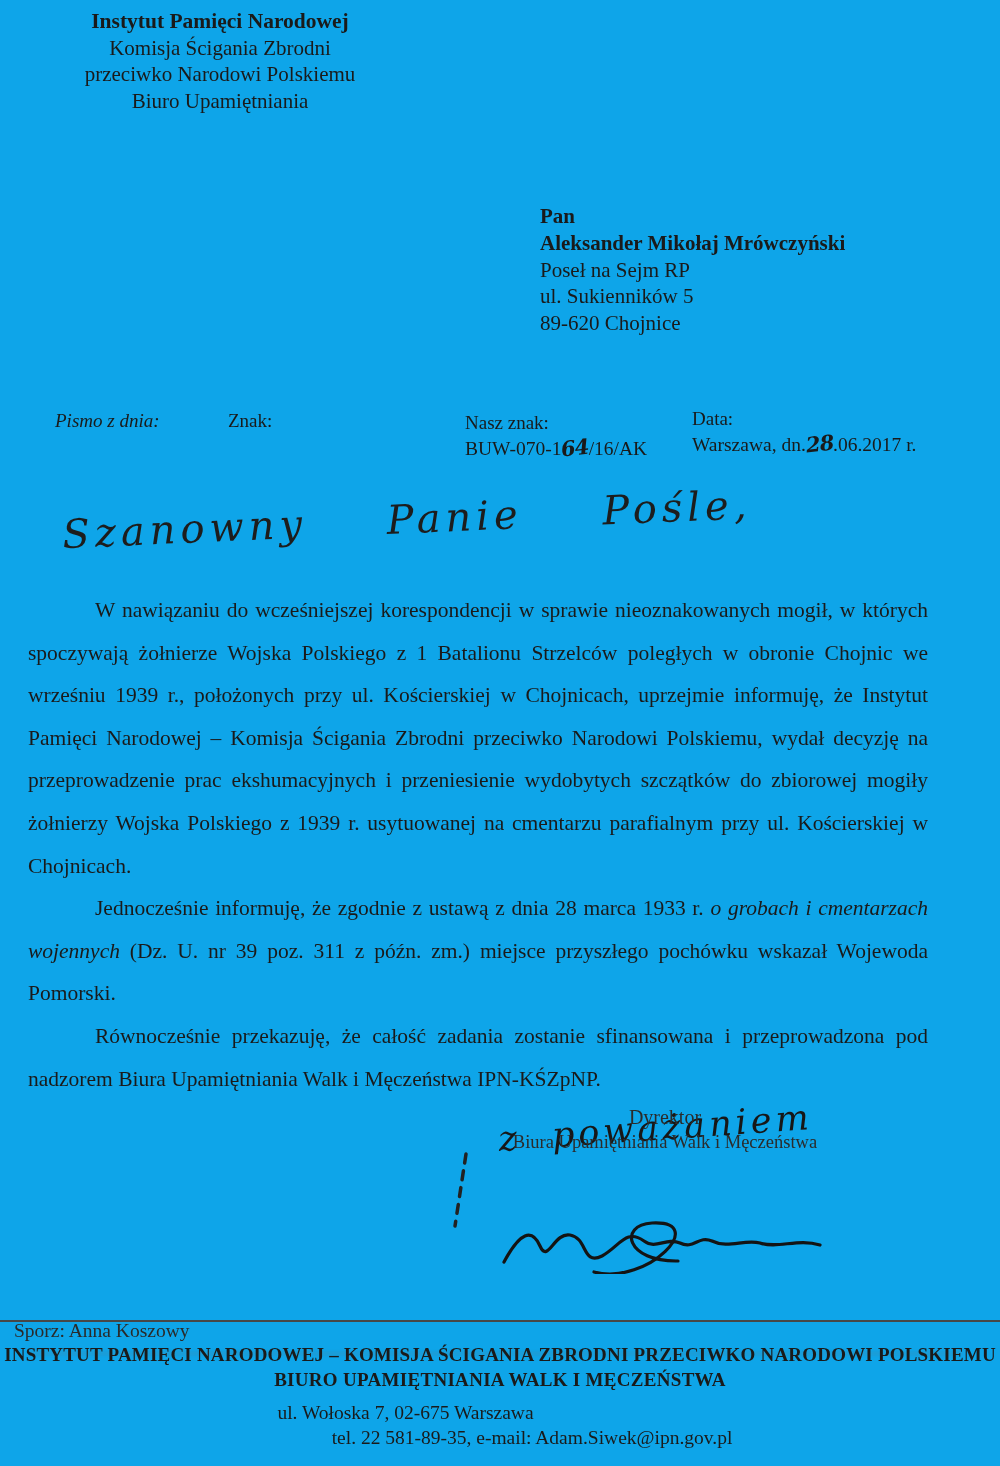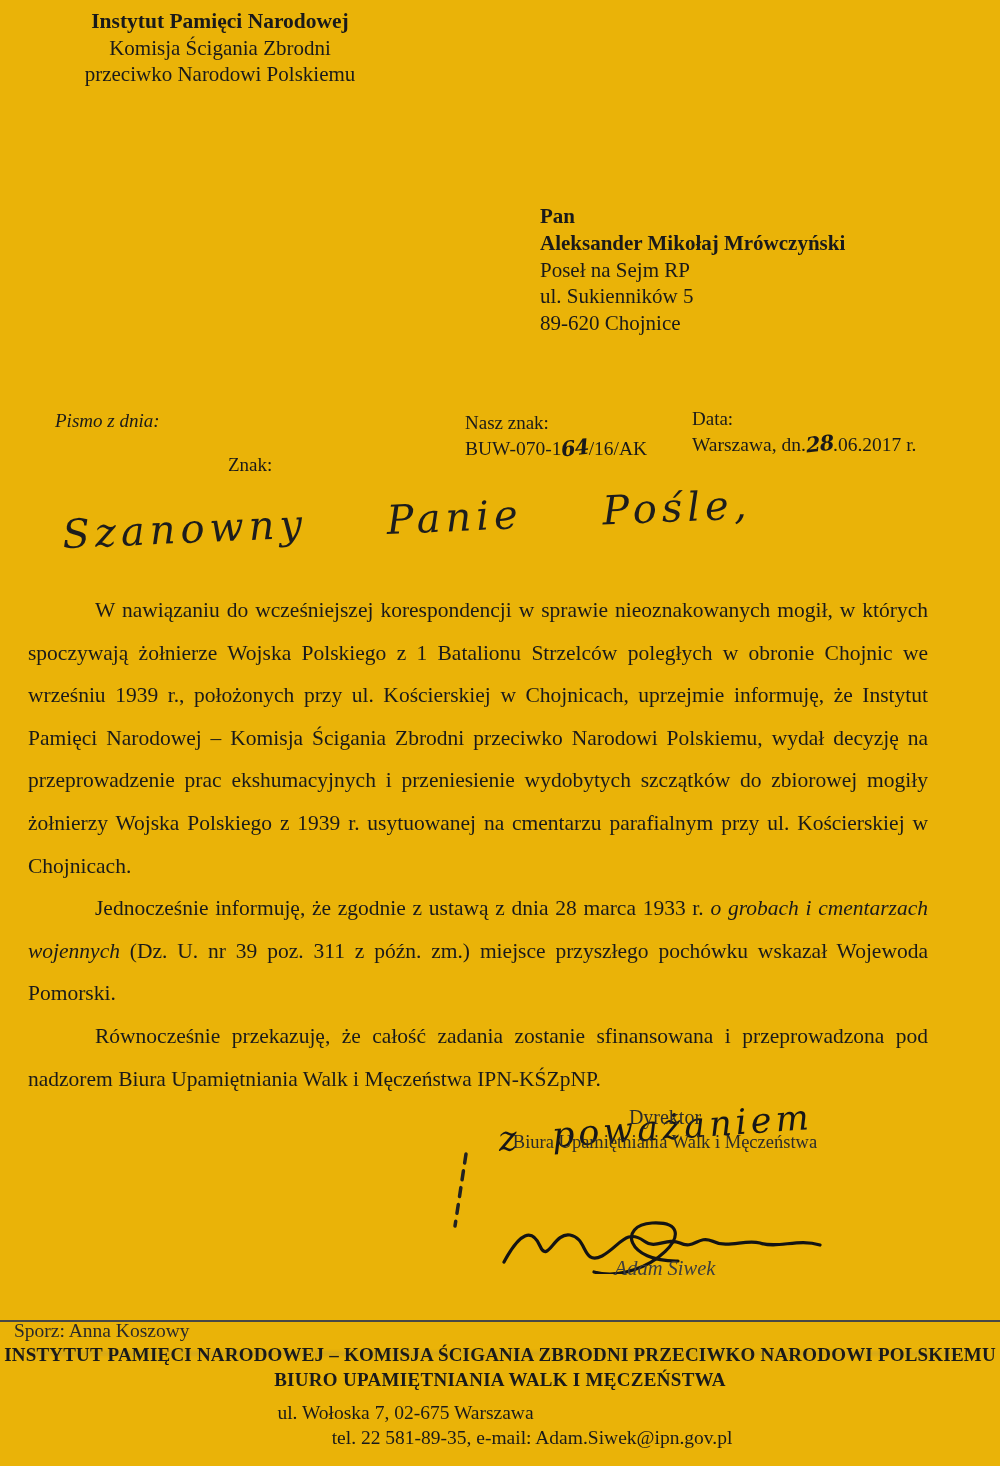--- a/index.html
+++ b/index.html
@@ -1,18 +1,18 @@
 <!DOCTYPE html>
 <html><head>
 <meta charset="utf-8">
 <style>
   html,body { margin:0; padding:0; background:#ffffff; }
   .page {
     position:relative; width:1000px; height:1466px;
-    background:#eab308; color:#1a1a1a;
+    background:#0ea5e9; color:#1a1a1a;
     font-family:"Liberation Serif", serif; overflow:hidden;
   }
 
   
   .letterhead { position:absolute; left:30px; top:8px; width:380px; text-align:center;
     font-size:21px; line-height:26.5px; }
   .letterhead .lh0 { font-weight:bold; font-size:21.5px; }
 
   
   .recipient { position:absolute; left:540px; top:203px; font-size:21px; line-height:26.8px; }
@@ -68,32 +68,33 @@
 </style>
 </head>
 <body>
 
 <div class="page">
 
   <div class="letterhead">
     <div class="lh0">Instytut Pamięci Narodowej</div>
     <div>Komisja Ścigania Zbrodni</div>
     <div>przeciwko Narodowi Polskiemu</div>
+    <div>Biuro Upamiętniania</div>
   </div>
 
   <div class="recipient">
     <div class="bold">Pan</div>
     <div class="bold">Aleksander Mikołaj Mrówczyński</div>
     <div>Poseł na Sejm RP</div>
     <div>ul. Sukienników 5</div>
     <div>89-620 Chojnice</div>
   </div>
 
   <div class="ref-label" style="left:55px; top:410px;font-style:italic;">Pismo z dnia:</div>
-  <div class="ref-label" style="left:228px; top:410px;margin-top:44px;">Znak:</div>
+  <div class="ref-label" style="left:228px; top:410px;">Znak:</div>
   <div class="ref-label" style="left:465px; top:412px;">Nasz znak:</div>
   <div class="ref-value" style="left:465px; top:435px;"><span>BUW-070-1</span><span class="hand-digit">64</span><span>/16/AK</span></div>
   <div class="ref-label" style="left:692px; top:408px;">Data:</div>
   <div class="ref-value" style="left:692px; top:431px;"><span>Warszawa, dn.</span><span class="hand-digit">28</span><span>.06.2017 r.</span></div>
 
   <div class="salutation">Szanowny Panie Pośle,</div>
 
   <div class="body-text">
       <div class="para"><span>W nawiązaniu do wcześniejszej korespondencji w sprawie nieoznakowanych mogił, w których spoczywają żołnierze Wojska Polskiego z 1 Batalionu Strzelców poległych w obronie Chojnic we wrześniu 1939 r., położonych przy ul. Kościerskiej w Chojnicach, uprzejmie informuję, że Instytut Pamięci Narodowej – Komisja Ścigania Zbrodni przeciwko Narodowi Polskiemu, wydał decyzję na przeprowadzenie prac ekshumacyjnych i przeniesienie wydobytych szczątków do zbiorowej mogiły żołnierzy Wojska Polskiego z 1939 r. usytuowanej na cmentarzu parafialnym przy ul. Kościerskiej w Chojnicach.</span></div>
       <div class="para"><span>Jednocześnie informuję, że zgodnie z ustawą z dnia 28 marca 1933 r. </span><em>o grobach i cmentarzach wojennych</em><span> (Dz. U. nr 39 poz. 311 z późn. zm.) miejsce przyszłego pochówku wskazał Wojewoda Pomorski.</span></div>
@@ -111,21 +112,20 @@
     <div class="sign-office">Biura Upamiętniania Walk i Męczeństwa</div>
   </div>
 
   <svg class="signature-svg" width="340" height="58" viewBox="0 0 340 58">
     <g fill="none" stroke="#141414" stroke-width="3.2" stroke-linecap="round">
       <path d="M6,46 C22,16 34,12 42,30 C50,48 56,16 72,19 C90,22 84,50 104,40 C122,30 128,12 146,25 C158,34 168,21 182,27 C196,34 200,19 214,25 C230,33 246,23 262,27 C280,33 300,22 322,29"></path>
       <path d="M96,56 C150,70 212,4 154,7 C120,9 128,46 180,45"></path>
     </g>
   </svg>
 
-  <div class="signer-name">Adam Siwek</div>
 
   <div class="prepared-by">Sporz: Anna Koszowy</div>
 
   <div class="footer-rule"></div>
   <div class="scan-streak"></div>
   <div class="footer-l1">INSTYTUT PAMIĘCI NARODOWEJ – KOMISJA ŚCIGANIA ZBRODNI PRZECIWKO NARODOWI POLSKIEMU</div>
   <div class="footer-l2">BIURO UPAMIĘTNIANIA WALK I MĘCZEŃSTWA</div>
   <div class="footer-l3">ul. Wołoska 7, 02-675 Warszawa</div>
   <div class="footer-l4">tel. 22 581-89-35,  e-mail: Adam.Siwek@ipn.gov.pl</div>
 

